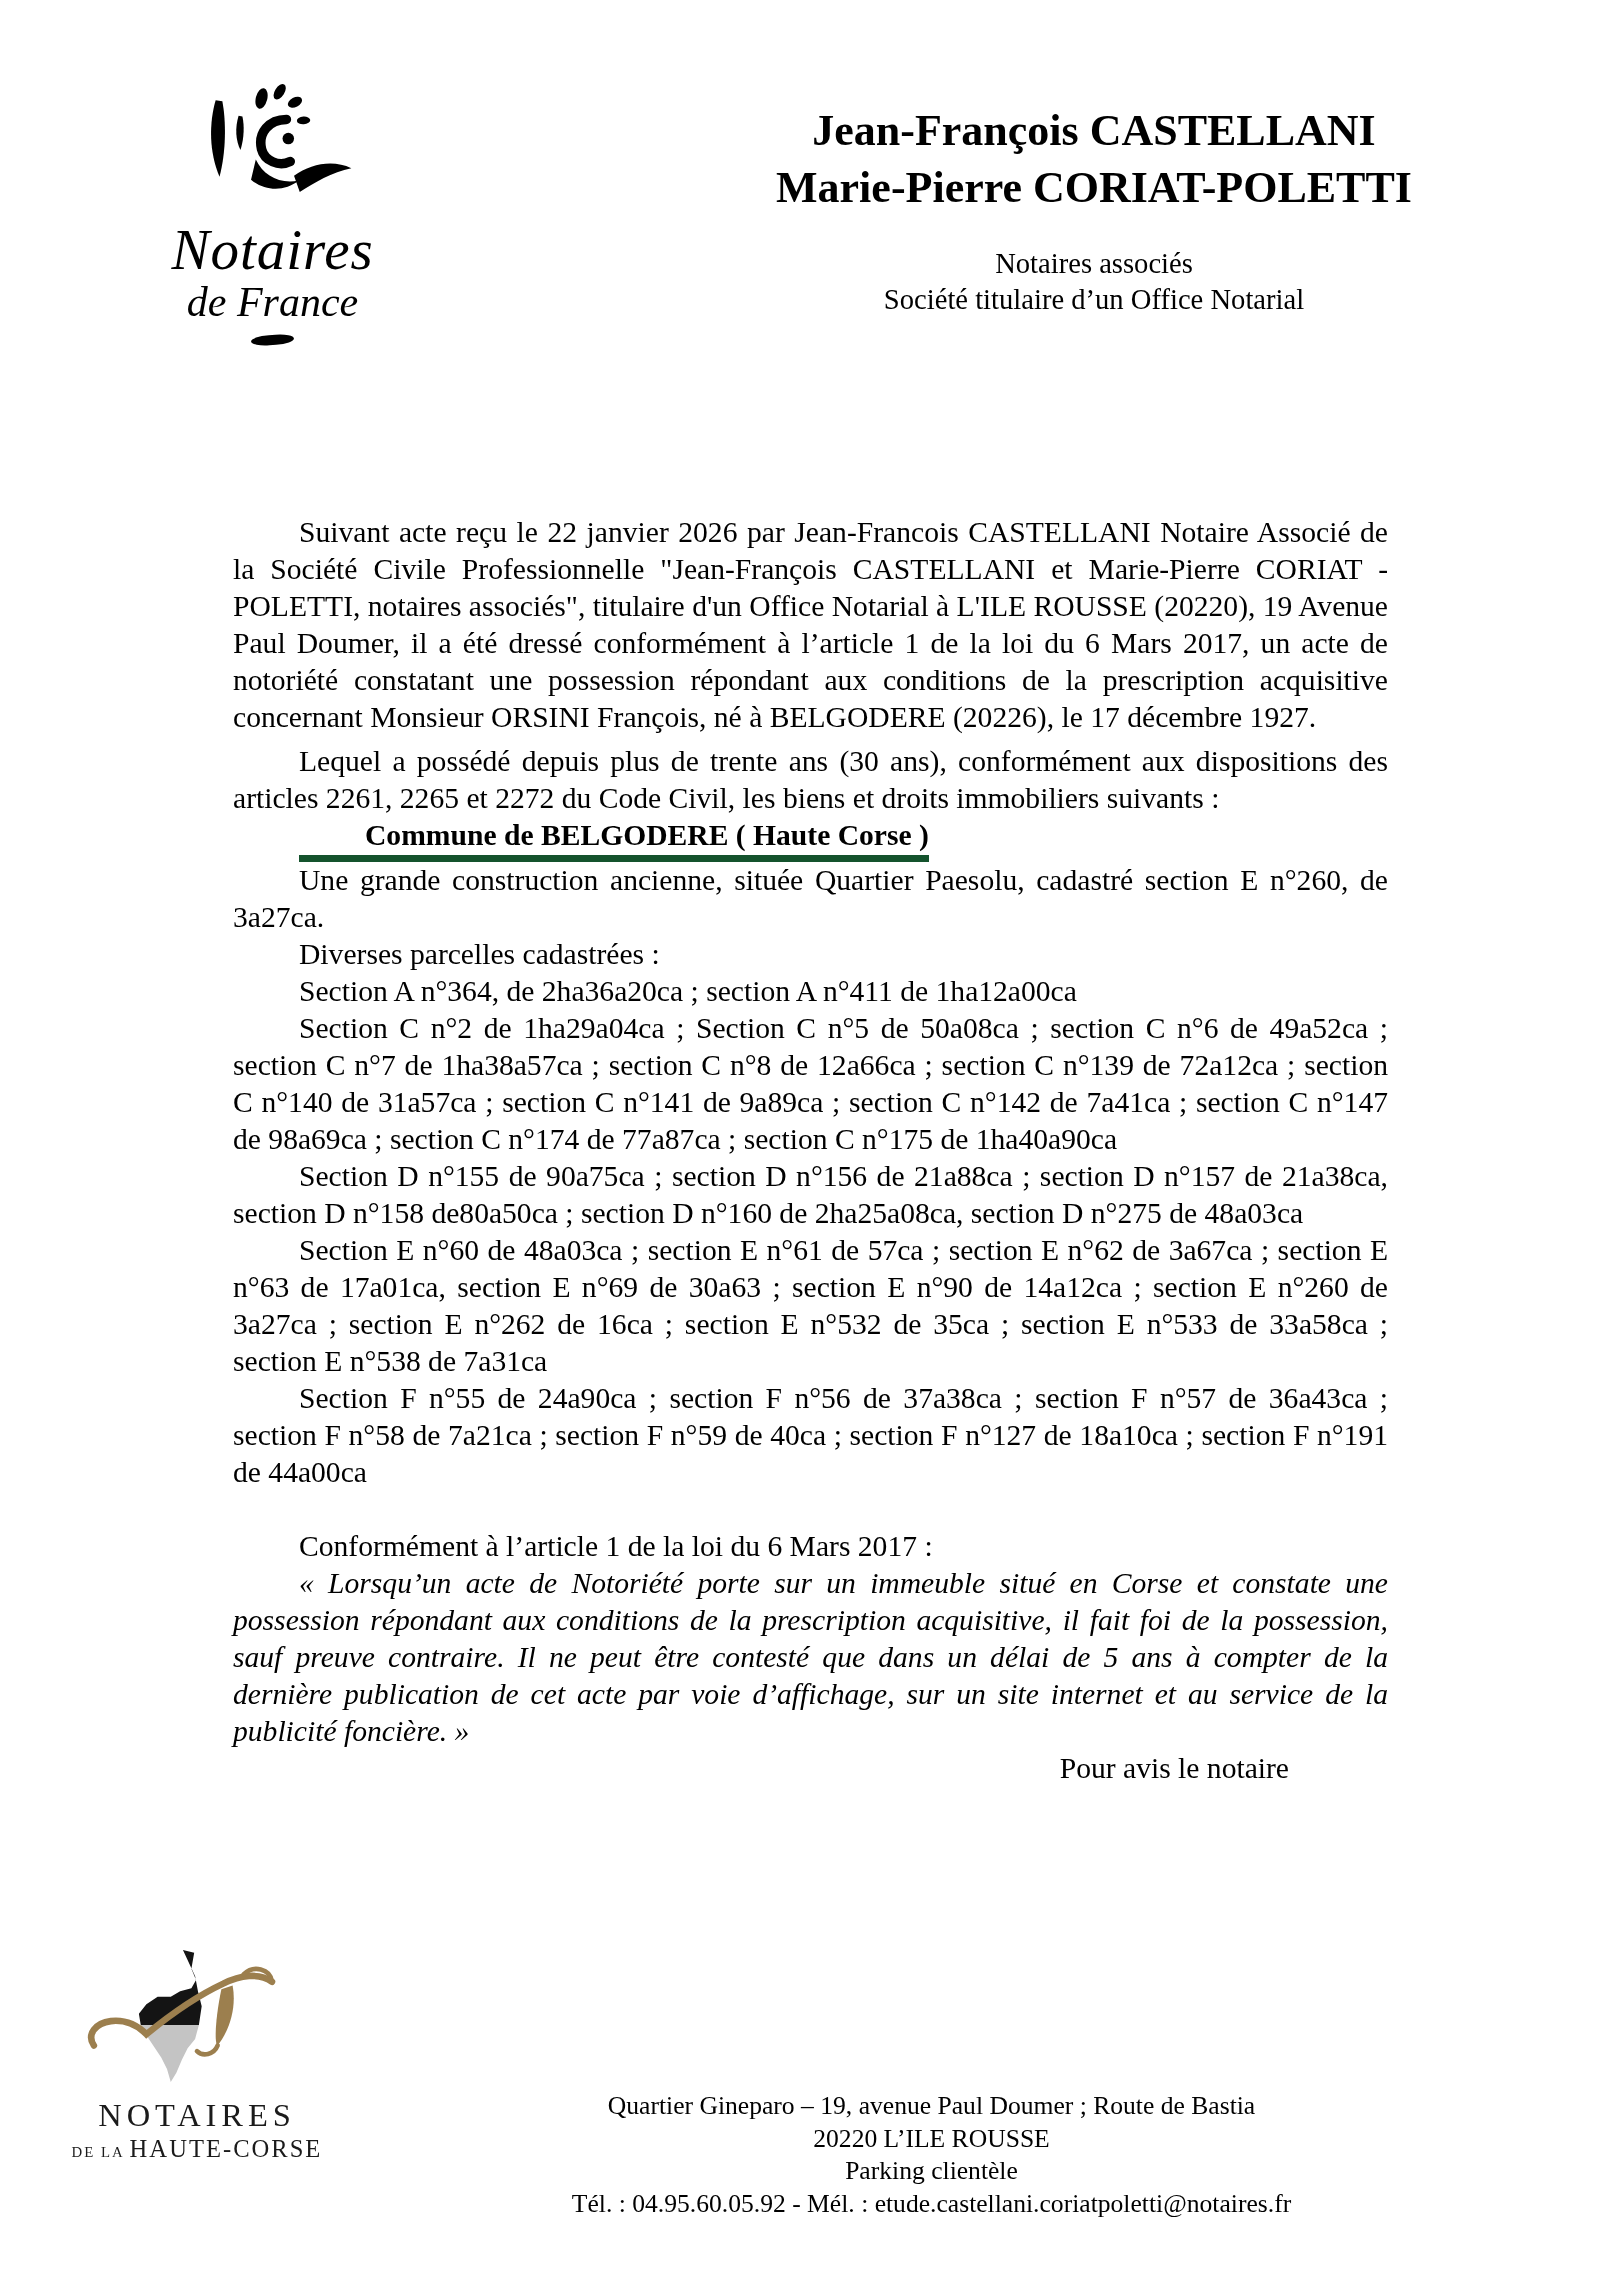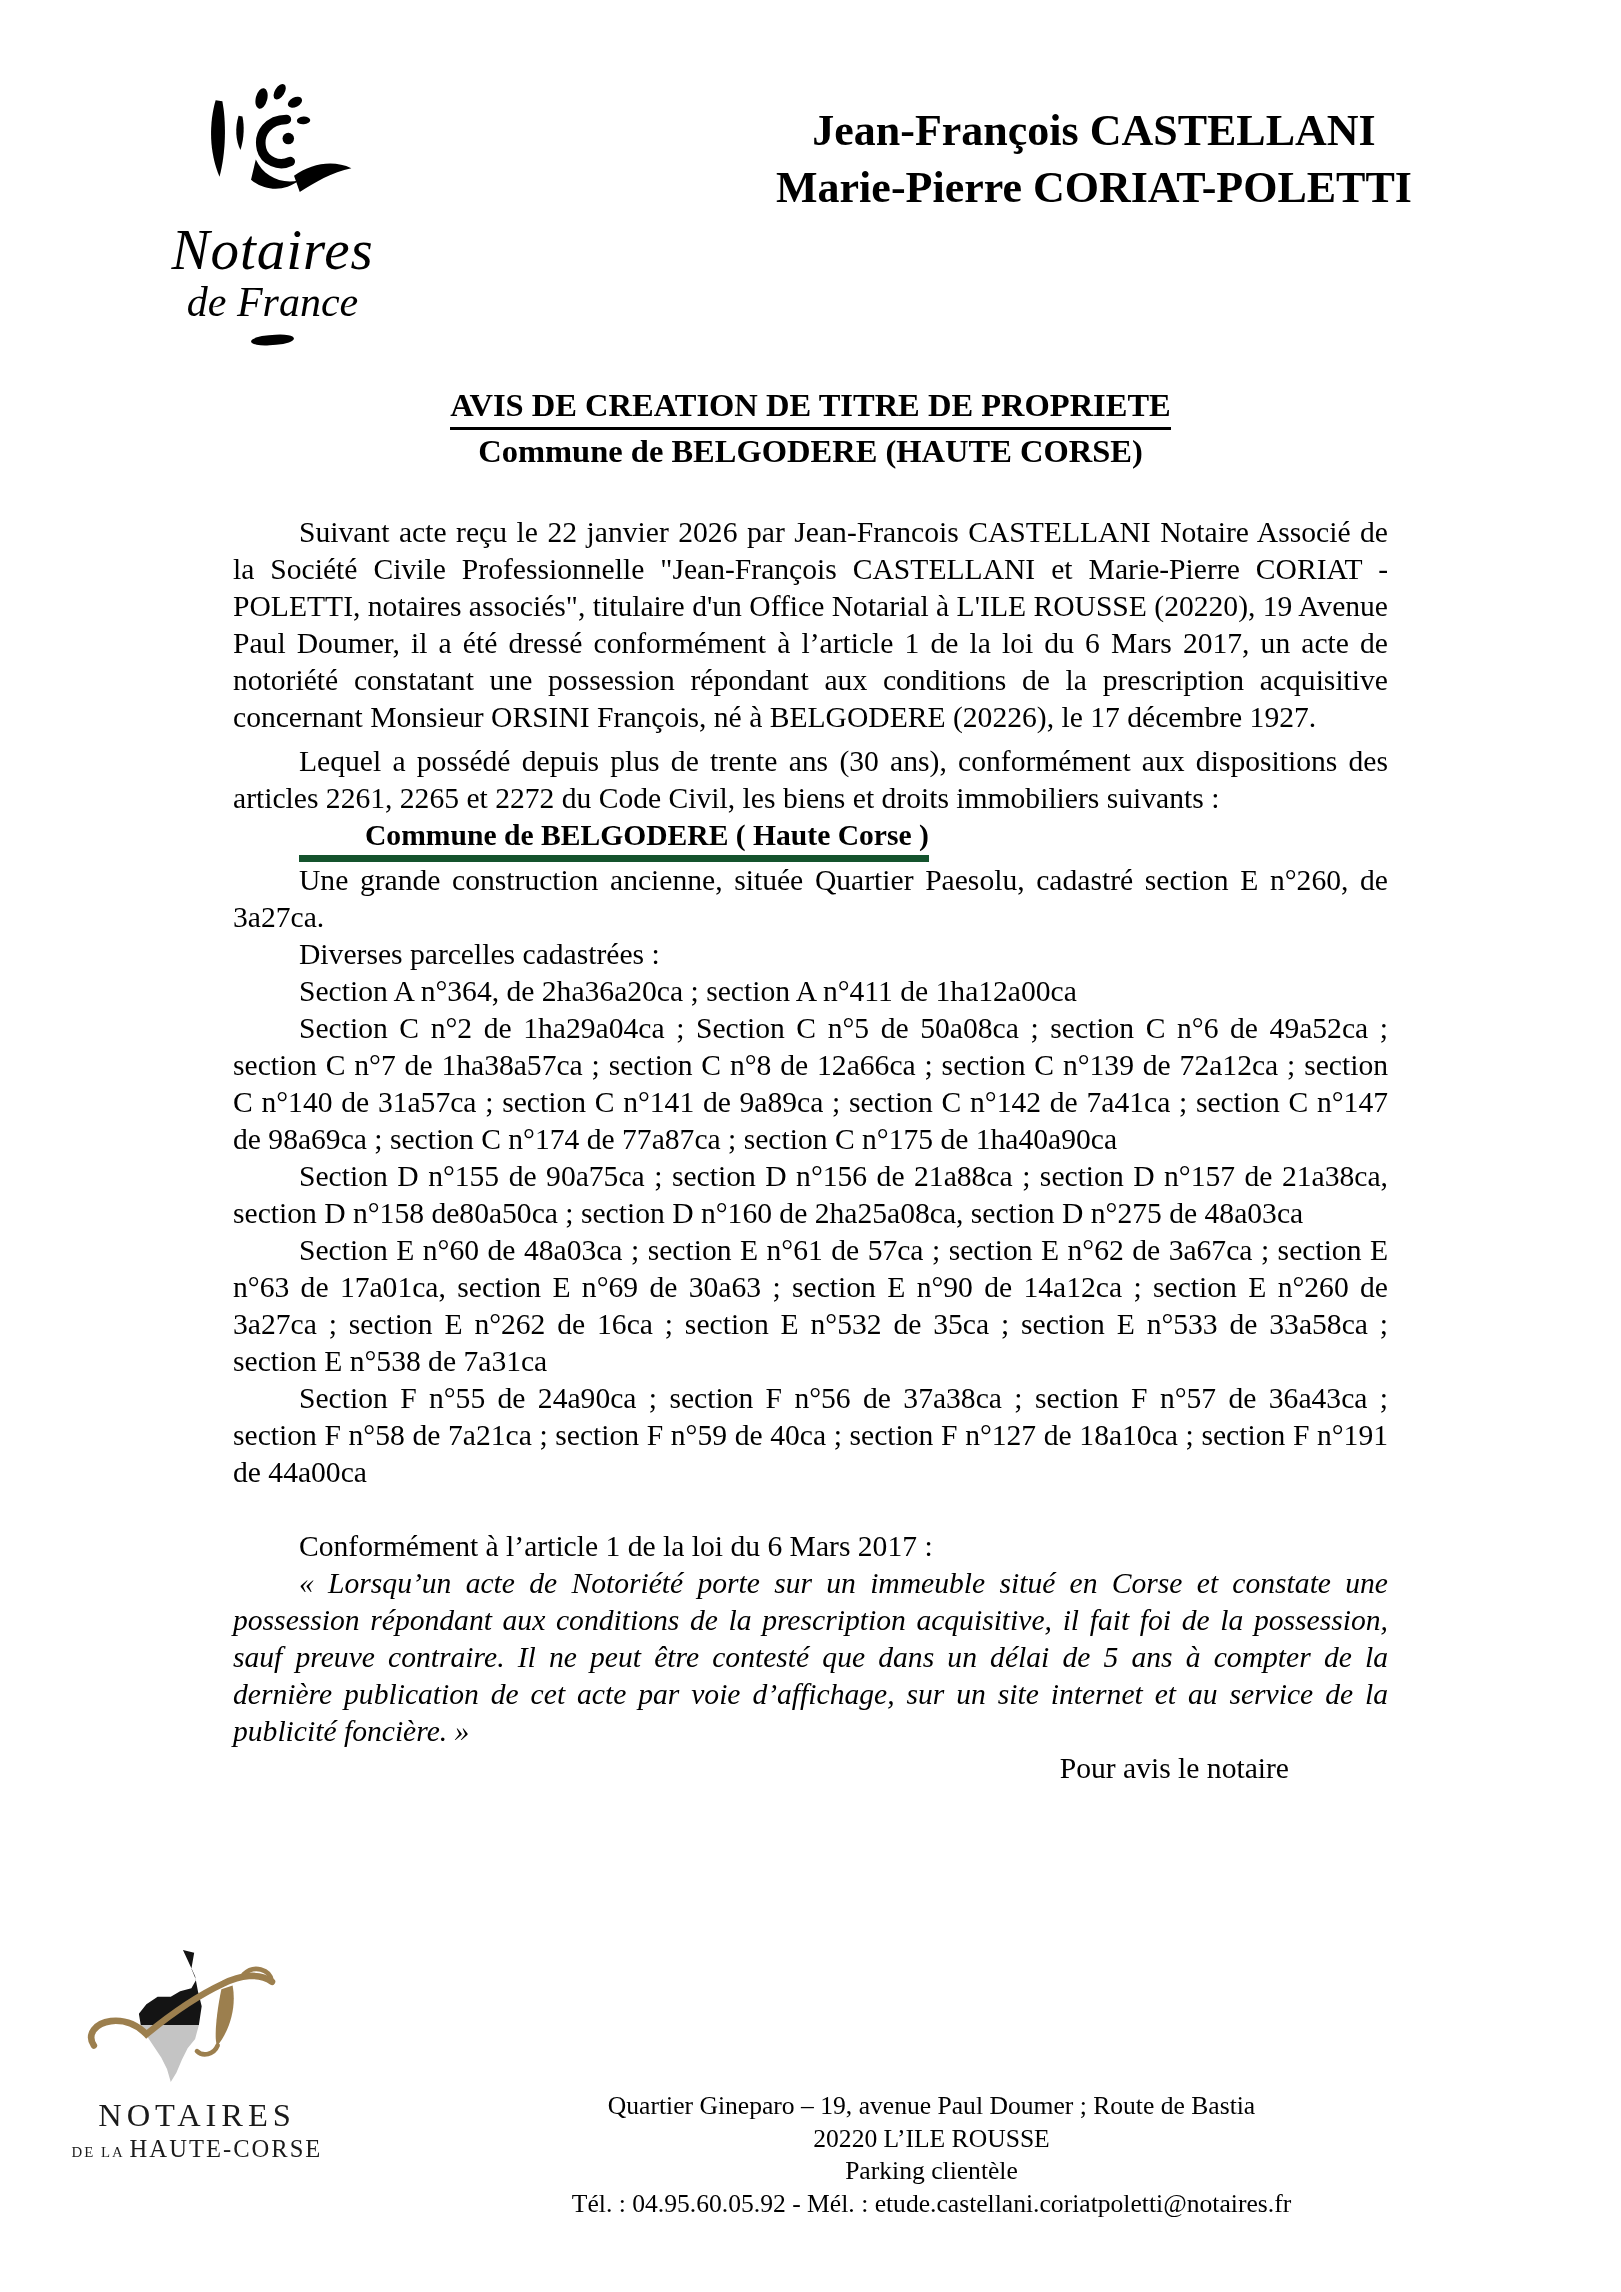--- a/index.html
+++ b/index.html
@@ -172,28 +172,26 @@
       <path d="M104 38 C86 38 74 52 78 69 C81 81 96 88 108 82" fill="none" stroke="#000" stroke-width="10" stroke-linecap="round"></path>
     </svg>
     <div class="brand">Notaires</div>
     <div class="brand-sub">de France</div>
     <div class="dash"></div>
   </div>
 
   <div class="hdr">
     <div class="name">Jean-François CASTELLANI</div>
     <div class="name">Marie-Pierre CORIAT-POLETTI</div>
-  </div>
-
-  <div class="title">
-    <div>
-      <span class="u">AVIS DE CREATION DE TITRE DE PROPRIETE</span>
+    <div class="subs">
+      <div class="sub">Notaires associés</div>
+      <div class="sub">Société titulaire d’un Office Notarial</div>
     </div>
-    <div>Commune de BELGODERE (HAUTE CORSE)</div>
-  </div>
+  </div>
+
 
   <div class="bodytxt">
     <p>Suivant acte reçu le 22 janvier 2026 par Jean-Francois CASTELLANI Notaire Associé de la Société Civile Professionnelle "Jean-François CASTELLANI et Marie-Pierre CORIAT - POLETTI, notaires associés", titulaire d'un Office Notarial à L'ILE ROUSSE (20220), 19 Avenue Paul Doumer, il a été dressé conformément à l’article 1 de la loi du 6 Mars 2017, un acte de notoriété constatant une possession répondant aux conditions de la prescription acquisitive concernant Monsieur ORSINI François, né à BELGODERE (20226), le 17 décembre 1927.</p>
     <p class="gap-sm">Lequel a possédé depuis plus de trente ans (30 ans), conformément aux dispositions des articles 2261, 2265 et 2272 du Code Civil, les biens et droits immobiliers suivants :</p>
 
     <p class="commune-h">
       <span class="u">Commune de BELGODERE ( Haute Corse )</span>
     </p>
 
     <p>Une grande construction ancienne, située Quartier Paesolu, cadastré section E n°260, de 3a27ca.</p>

